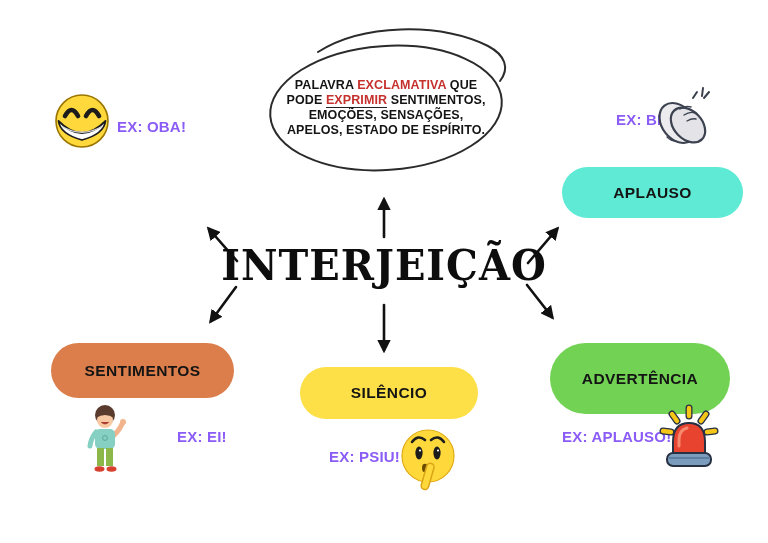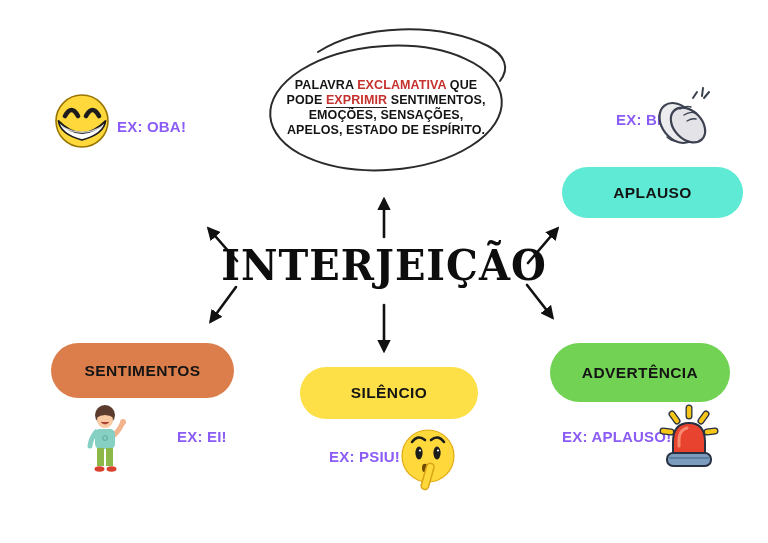--- a/index.html
+++ b/index.html
@@ -27,21 +27,21 @@
   
   .pill{
     display:flex;align-items:center;justify-content:center;
     border-radius:999px;
     font-size:15.5px;font-weight:bold;letter-spacing:.4px;color:#141414;
   }
   .pill-alegria{left:27px;top:164px;width:178px;height:51px;}
   .pill-aplauso{left:562px;top:167px;width:181px;height:51px;}
   .pill-chamamento{left:51px;top:343px;width:183px;height:55px;}
   .pill-silencio{left:300px;top:367px;width:178px;height:52px;}
-  .pill-advertencia{left:550px;top:343px;width:180px;height:59px;}
+  .pill-advertencia{left:550px;top:343px;width:180px;height:71px;}
   
   .example{font-size:15px;font-weight:bold;letter-spacing:.2px;white-space:nowrap;color:#8b5cf6;}
   .ex-oba{left:117px;top:118px;}
   .ex-bis{left:616px;top:111px;}
   .ex-ei{left:137px;top:428px;margin-left:40px;}
   .ex-psiu{left:329px;top:448px;}
   .ex-cuidado{left:562px;top:428px;}
 </style>
 </head>
 <body>

